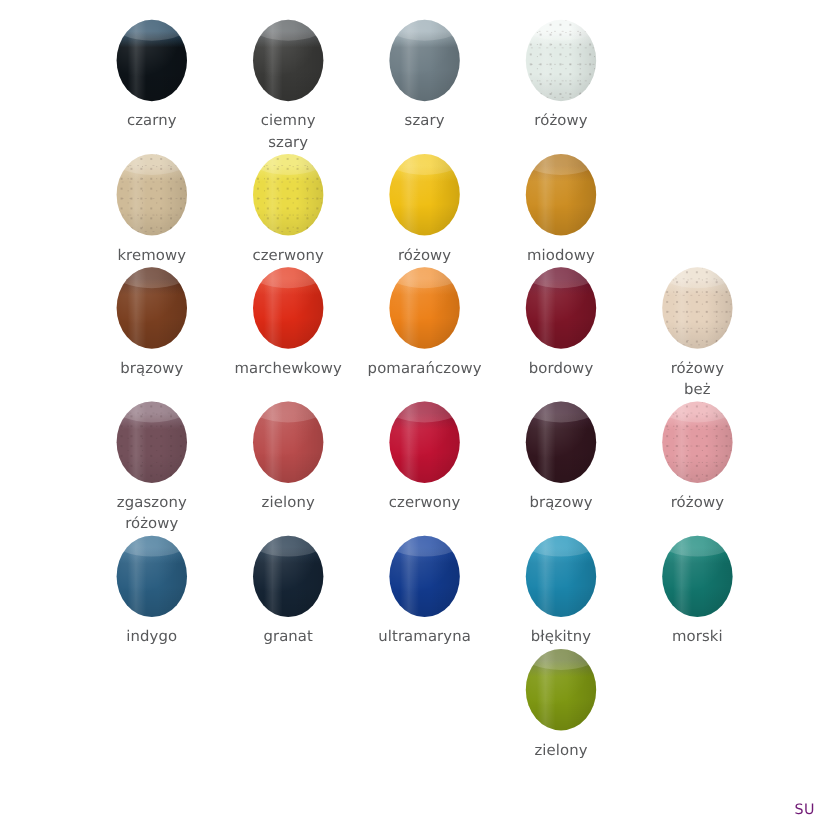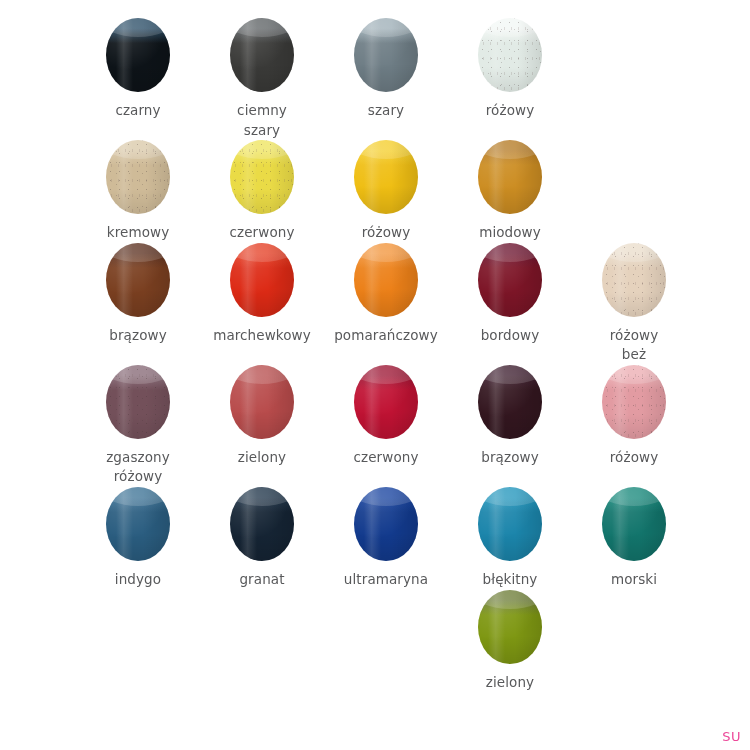--- a/index.html
+++ b/index.html
@@ -122,21 +122,21 @@
     text-align: center;
     white-space: pre-line;
     letter-spacing: 0.1px;
   }
 
   #watermark {
     position: absolute;
     right: 9px;
     bottom: 6px;
     font-size: 13px;
-    color: #ec4899;
+    color: #701a75;
     letter-spacing: 0.5px;
   }
 </style>
 </head>
 <body>
 
 <div id="palette-board">
     <div class="swatch-row">
       <div class="swatch-cell">
         <div class="swatch-disc" style="background: linear-gradient(rgb(45, 79, 104) 0%, rgb(45, 79, 104) 14%, rgb(13, 19, 24) 34%, rgb(13, 19, 24) 100%);">

